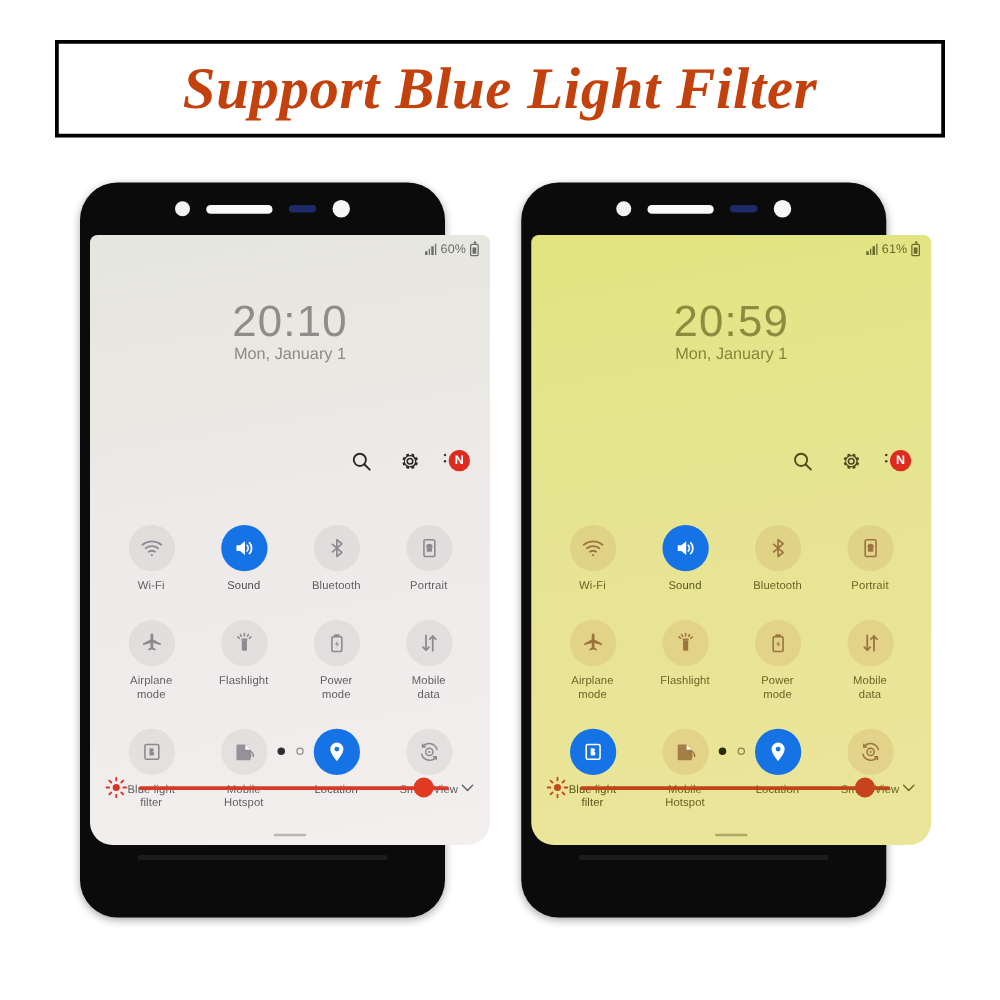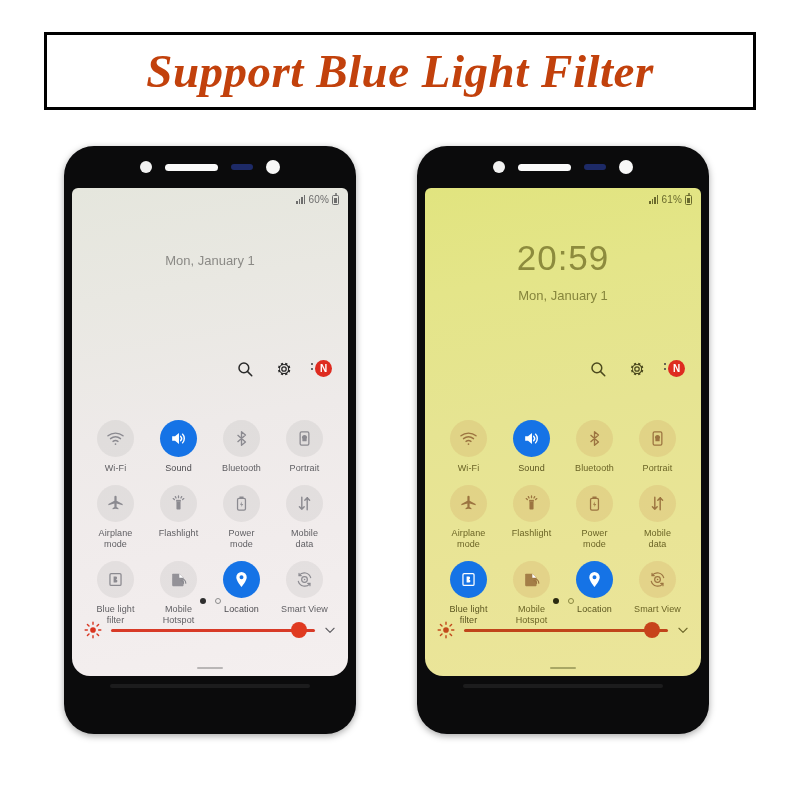--- a/index.html
+++ b/index.html
@@ -59,21 +59,21 @@
     position: absolute; left: 50%; top: 10px;
     transform: translateX(-50%);
     width: 200px; height: 4px; border-radius: 2px;
     background: rgba(255,255,255,.07);
   }
 
   
   .screen {
     position: absolute;
     left: 8px; top: 42px;
-    width: 276px; height: 488px;
+    width: 320px; height: 488px;
     border-radius: 6px 6px 18px 18px;
     overflow: hidden;
   }
   .screen.normal {
     background: linear-gradient(170deg,
       #e5e6dd 0%, #e9e8e2 22%, #eeeae9 48%, #f1ecec 72%, #f4efef 100%);
   }
   .screen.filtered {
     background: linear-gradient(170deg,
       #e1e47f 0%, #e4e589 20%, #e6e492 46%, #e9e496 72%, #ebe59a 100%);
@@ -102,21 +102,21 @@
     width: 2.5px; height: 1.6px; background: currentColor; border-radius: 1px;
   }
   .batt::after {
     content: ""; position: absolute; left: .6px; bottom: .6px; right: .6px;
     height: 60%; background: currentColor;
   }
 
   
   .clock-wrap { position: absolute; left: 0; right: 0; top: 52px; text-align: center; }
   .clock-time { font-size: 35px; font-weight: 300; letter-spacing: 1px; line-height: 1; }
-  .clock-date { font-size: 13px; font-weight: 400; margin-top: 13px; }
+  .clock-date { font-size: 13px; font-weight: 400; }
   .normal .clock-time { color: #8e8d89; }
   .normal .clock-date { color: #8b8a86; }
   .filtered .clock-time { color: #8d8b3d; }
   .filtered .clock-date { color: #86853c; }
 
   
   .action-row {
     position: absolute; right: 16px; top: 172px;
     display: flex; align-items: center; gap: 21px;
   }
@@ -137,21 +137,21 @@
     display: block; width: 2px; height: 2px; border-radius: 50%;
     background: #3c3c3c; margin-bottom: 3px;
   }
   .badge-wrap .badge-n { position: absolute; left: 1px; top: 0; }
 
   
   .grid {
     position: absolute; left: 12px; right: 12px; top: 232px;
     display: grid;
     grid-template-columns: repeat(4, 1fr);
-    row-gap: 11px;
+    row-gap: 22px;
   }
   .tile { display: flex; flex-direction: column; align-items: center; }
   .tile-circle {
     width: 37px; height: 37px; border-radius: 50%;
     display: flex; align-items: center; justify-content: center;
     position: relative;
   }
   .normal .tile-circle.off { background: rgba(120,115,120,.11); }
   .filtered .tile-circle.off { background: rgba(205,150,90,.22); }
   .tile-circle.on { background: #1573e6; }
@@ -231,20 +231,21 @@
           <span class="sig-bars">
             <i></i>
             <i></i>
             <i></i>
             <i></i>
           </span>
           <span>60%</span>
           <span class="batt"></span>
         </div>
         <div class="clock-wrap">
+          <div class="clock-time">20:10</div>
           <div class="clock-date">Mon, January 1</div>
         </div>
         <div class="action-row">
           <span class="act-icon">
             <svg viewBox="0 0 24 24" fill="none" stroke="currentColor" stroke-width="2" stroke-linecap="round">
               <circle cx="10.5" cy="10.5" r="6.5"></circle>
               <line x1="15.5" y1="15.5" x2="21" y2="21"></line>
             </svg>
           </span>
           <span class="act-icon">

